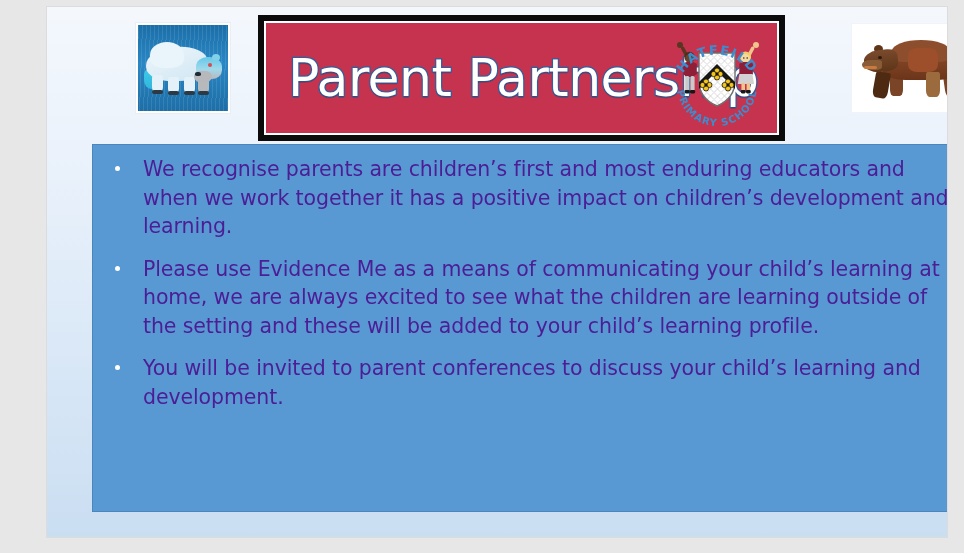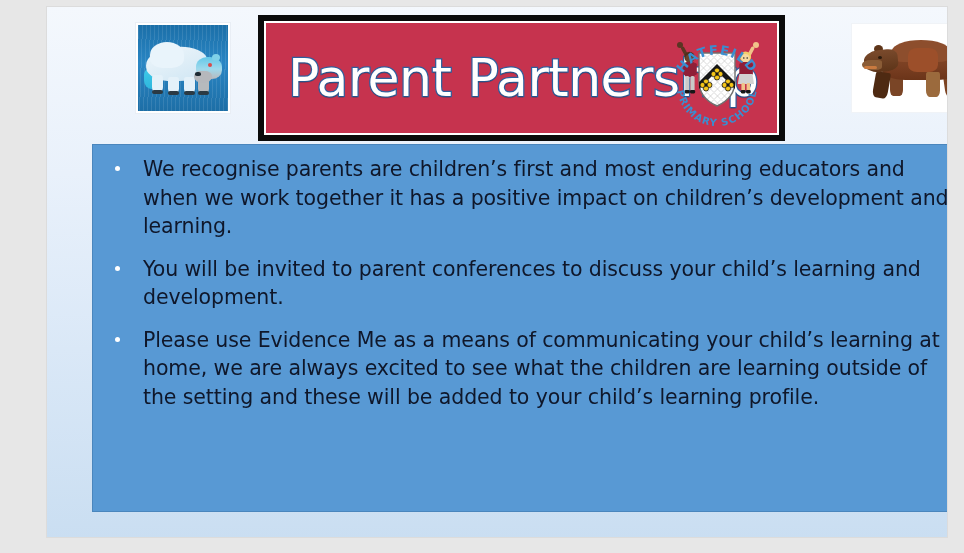--- a/index.html
+++ b/index.html
@@ -154,21 +154,21 @@
   .content-box{
     position:absolute;left:45px;top:137px;width:875px;height:368px;
     background:#5899d4;
     border:1px solid #4a86bd;
     box-sizing:border-box;
     padding:10px 14px 10px 10px;
   }
   .bullets{list-style:none;margin:0;padding:0;}
   .bullet-item{
     position:relative;
-    color:#0f172a;
+    color:#4c1d95;
     font-family:"DejaVu Sans", sans-serif;
     font-size:20.5px;
     line-height:28.5px;
     padding-left:40px;
     margin-bottom:14px;
     letter-spacing:-0.1px;
   }
   .bullet-item:last-child{margin-bottom:0;}
   .bullet-item::before{
     content:"";
@@ -305,18 +305,18 @@
         <div class="bb-head"></div>
         <div class="bb-muzzle"></div>
         <div class="bb-mouth"></div>
         <div class="bb-eye"></div>
       </div>
     </div>
 
     <div class="content-box">
       <ul class="bullets">
         <li class="bullet-item">We recognise parents are children’s first and most enduring educators and when we work together it has a positive impact on children’s development and learning.</li>
+        <li class="bullet-item">Please use Evidence Me as a means of communicating your child’s learning at home, we are always excited to see what the children are learning outside of the setting and these will be added to your child’s learning profile.</li>
         <li class="bullet-item">You will be invited to parent conferences to discuss your child’s learning and development.</li>
-        <li class="bullet-item">Please use Evidence Me as a means of communicating your child’s learning at home, we are always excited to see what the children are learning outside of the setting and these will be added to your child’s learning profile.</li>
       </ul>
     </div>
   </div>
 </div>
 
 </body></html>

